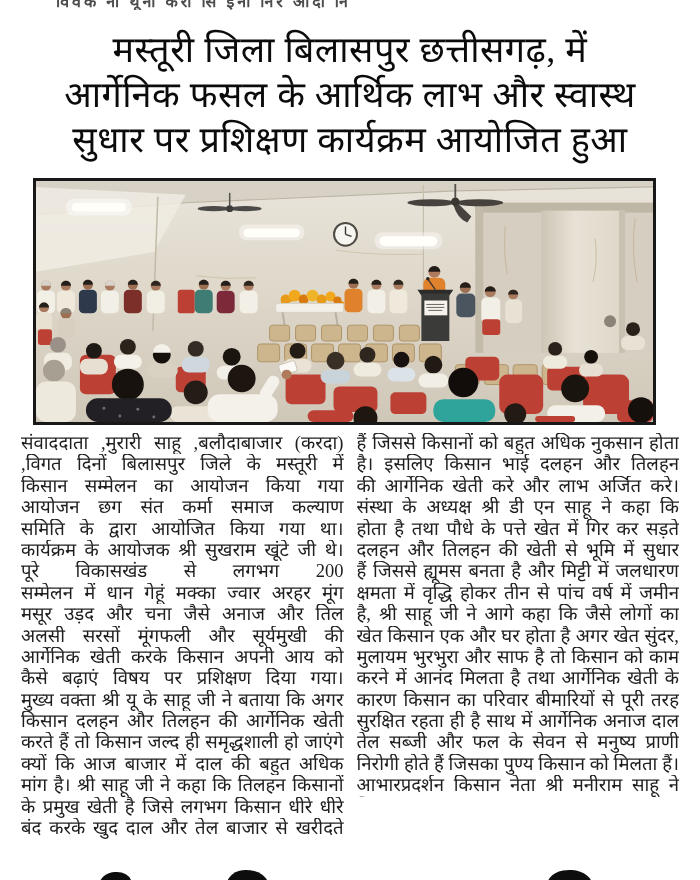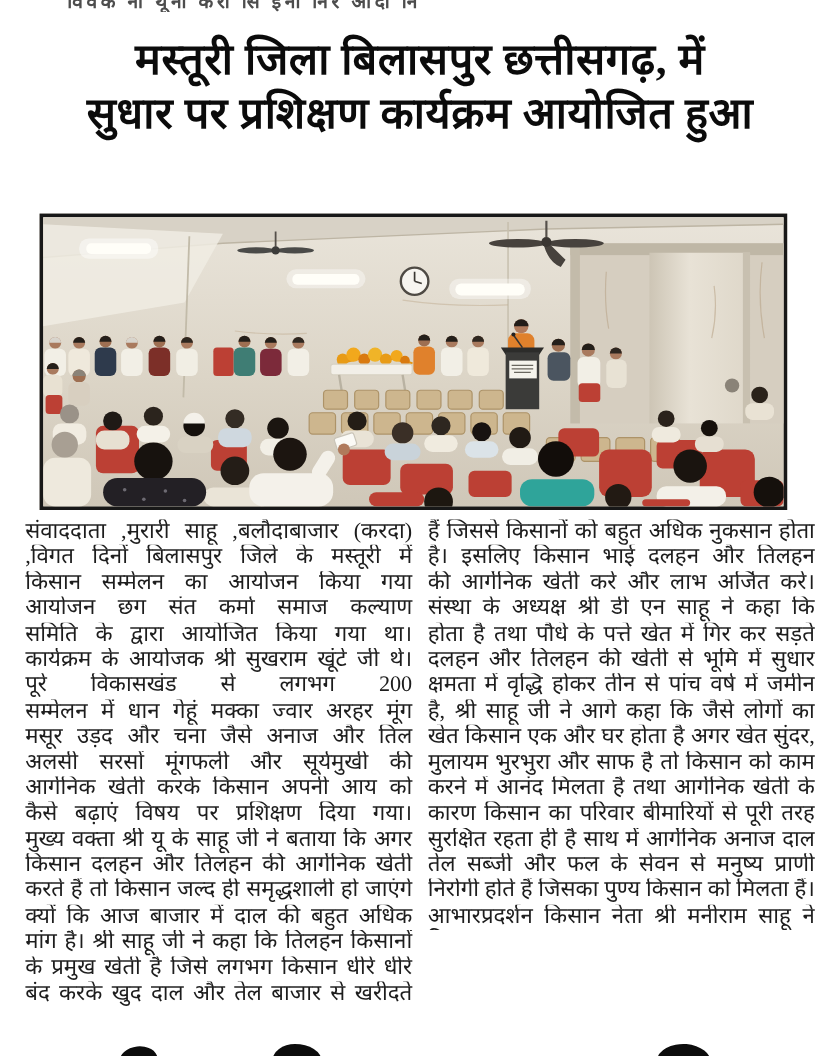--- a/index.html
+++ b/index.html
@@ -13,21 +13,21 @@
   
   .masthead-crop{position:absolute;top:0;left:0;width:700px;height:10px;overflow:hidden;}
   .masthead-crop span{
     position:absolute;top:-10px;left:56px;font-size:16px;color:#4d4d4d;
     letter-spacing:3px;filter:blur(0.4px);white-space:nowrap;font-weight:600;
   }
 
   
   .headline{
     position:absolute;top:28px;left:10px;width:680px;margin:0;
-    text-align:center;font-size:36px;line-height:45px;font-weight:700;color:#0b0b0b;
+    text-align:center;font-size:36px;line-height:45px;font-weight:400;color:#0b0b0b;
     letter-spacing:0.5px;
   }
   .headline .hl{display:block;}
 
   
   .photo-frame{
     position:absolute;top:178px;left:33px;margin:0;
     width:617px;height:241px;border:3px solid #181818;background:#ddd6c9;
   }
   .photo-frame svg{display:block;width:100%;height:100%;}
@@ -60,20 +60,21 @@
 <body>
 
 <div class="page">
 
   <div class="masthead-crop">
     <span>विवक ना थूना करा सि इना निर आदा नि</span>
   </div>
 
   <h1 class="headline">
     <span class="hl">मस्तूरी जिला बिलासपुर छत्तीसगढ़, में</span>
+    <span class="hl">आर्गेनिक फसल के आर्थिक लाभ और स्वास्थ</span>
     <span class="hl">सुधार पर प्रशिक्षण कार्यक्रम आयोजित हुआ</span>
   </h1>
 
   <figure class="photo-frame">
     <svg viewBox="0 0 618 244" preserveAspectRatio="none">
       <defs>
         <linearGradient id="wallGrad" x1="0" y1="0" x2="0" y2="1">
           <stop offset="0" stop-color="#e9e4da"></stop>
           <stop offset="0.55" stop-color="#dcd5c7"></stop>
           <stop offset="1" stop-color="#cfc7b8"></stop>
@@ -364,20 +365,21 @@
         <div class="line">के प्रमुख खेती है जिसे लगभग किसान धीरे धीरे</div>
         <div class="line">बंद करके खुद दाल और तेल बाजार से खरीदते</div>
       </div>
     <div class="col">
         <div class="line">हैं जिससे किसानों को बहुत अधिक नुकसान होता</div>
         <div class="line">है। इसलिए किसान भाई दलहन और तिलहन</div>
         <div class="line">की आर्गेनिक खेती करे और लाभ अर्जित करे।</div>
         <div class="line">संस्था के अध्यक्ष श्री डी एन साहू ने कहा कि</div>
         <div class="line">होता है तथा पौधे के पत्ते खेत में गिर कर सड़ते</div>
         <div class="line">दलहन और तिलहन की खेती से भूमि में सुधार</div>
+        <div class="line">हैं जिससे ह्यूमस बनता है और मिट्टी में जलधारण</div>
         <div class="line">क्षमता में वृद्धि होकर तीन से पांच वर्ष में जमीन</div>
         <div class="line">है, श्री साहू जी ने आगे कहा कि जैसे लोगों का</div>
         <div class="line">खेत किसान एक और घर होता है अगर खेत सुंदर,</div>
         <div class="line">मुलायम भुरभुरा और साफ है तो किसान को काम</div>
         <div class="line">करने में आनंद मिलता है तथा आर्गेनिक खेती के</div>
         <div class="line">कारण किसान का परिवार बीमारियों से पूरी तरह</div>
         <div class="line">सुरक्षित रहता ही है साथ में आर्गेनिक अनाज दाल</div>
         <div class="line">तेल सब्जी और फल के सेवन से मनुष्य प्राणी</div>
         <div class="line">निरोगी होते हैं जिसका पुण्य किसान को मिलता हैं।</div>
         <div class="line">आभारप्रदर्शन किसान नेता श्री मनीराम साहू ने किया।</div>

